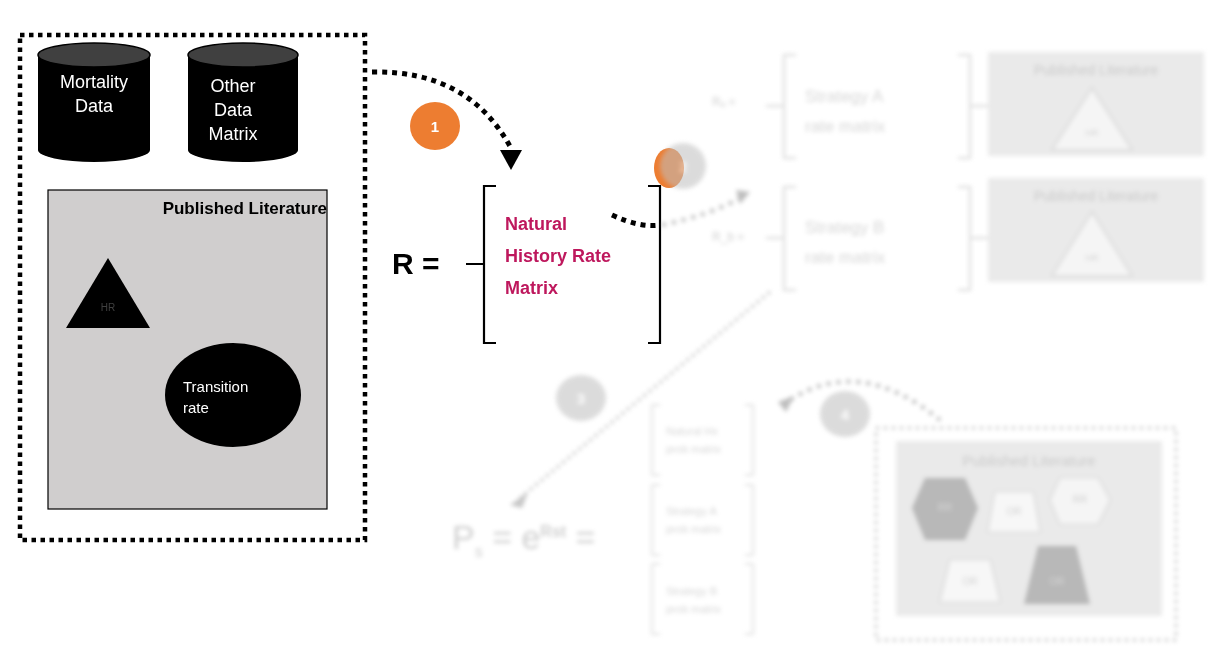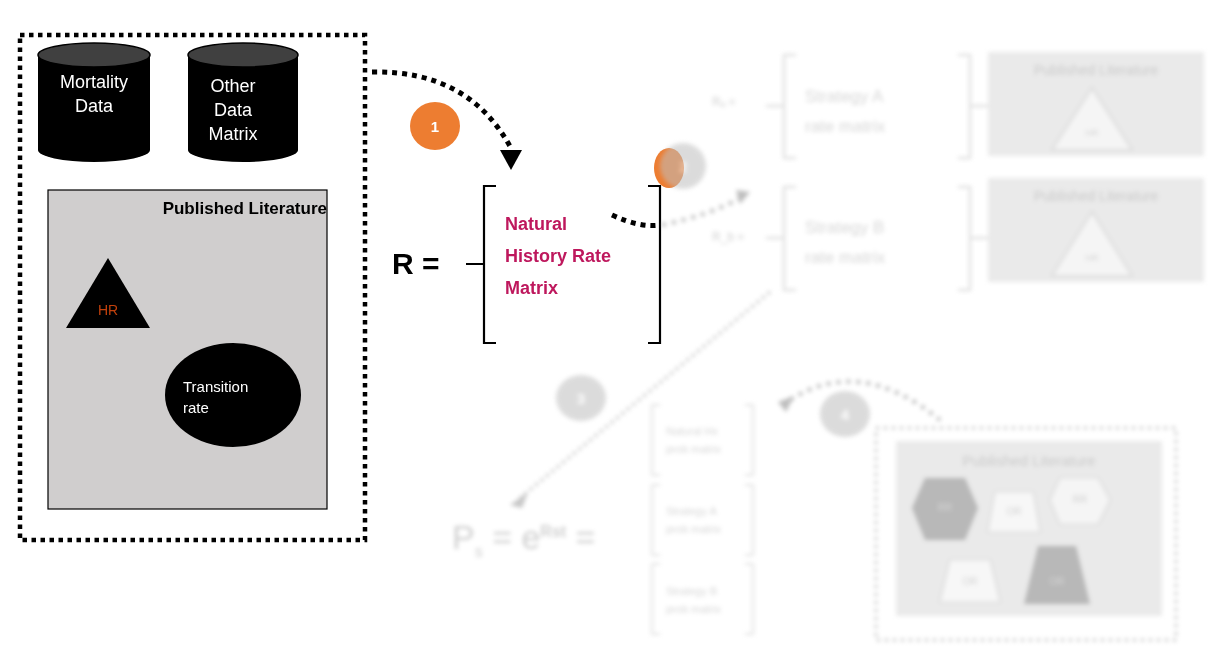--- a/index.html
+++ b/index.html
@@ -56,21 +56,21 @@
 </div>
 <div class="cyl-text" style="left:178px;top:74px;">
   <div>Other</div>
   <div>Data</div>
   <div>Matrix</div>
 </div>
 
 <div class="abs" style="left:48px;top:199px;width:279px;">
   <div class="lit-title">Published Literature</div>
 </div>
-<div class="abs" style="left:88px;top:302px;width:40px;text-align:center;color:#c2410c;font-size:14px;">HR</div>
+<div class="abs" style="left:88px;top:302px;width:40px;text-align:center;color:#404040;font-size:10px;">HR</div>
 <div class="abs" style="left:183px;top:376px;width:100px;text-align:left;color:#fff;font-size:15px;line-height:21px;">
   <div>Transition</div>
   <div>rate</div>
 </div>
 
 <div class="step-circle" style="left:410px;top:102px;width:50px;height:48px;background:#ED7D31;">1</div>
 
 <div class="abs" style="left:392px;top:247px;font-size:30px;font-weight:bold;color:#000;">R =</div>
 <div class="abs" style="left:505px;top:208px;font-size:18px;font-weight:bold;color:#be185d;line-height:32px;">
   <div>Natural</div>

